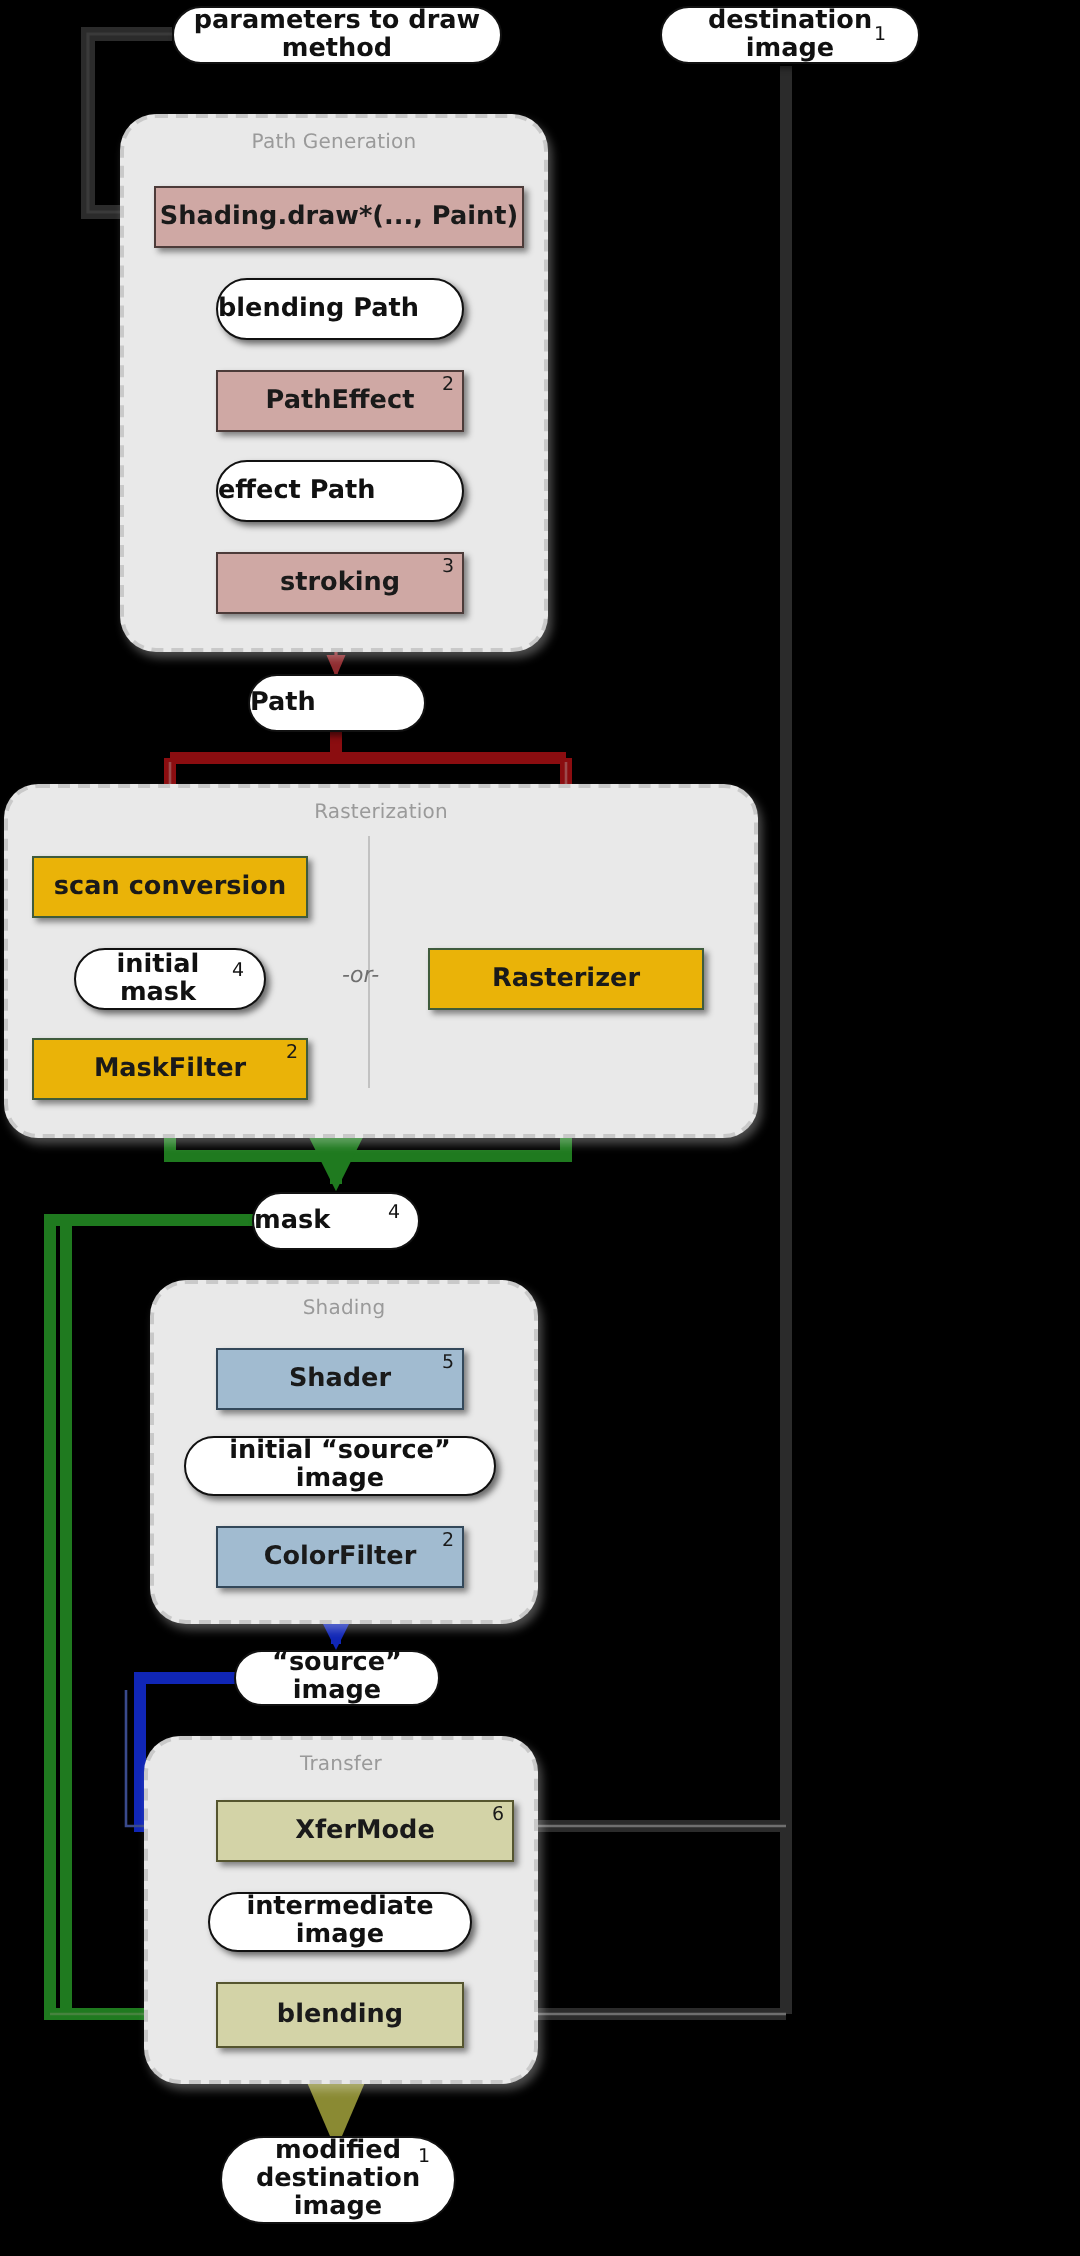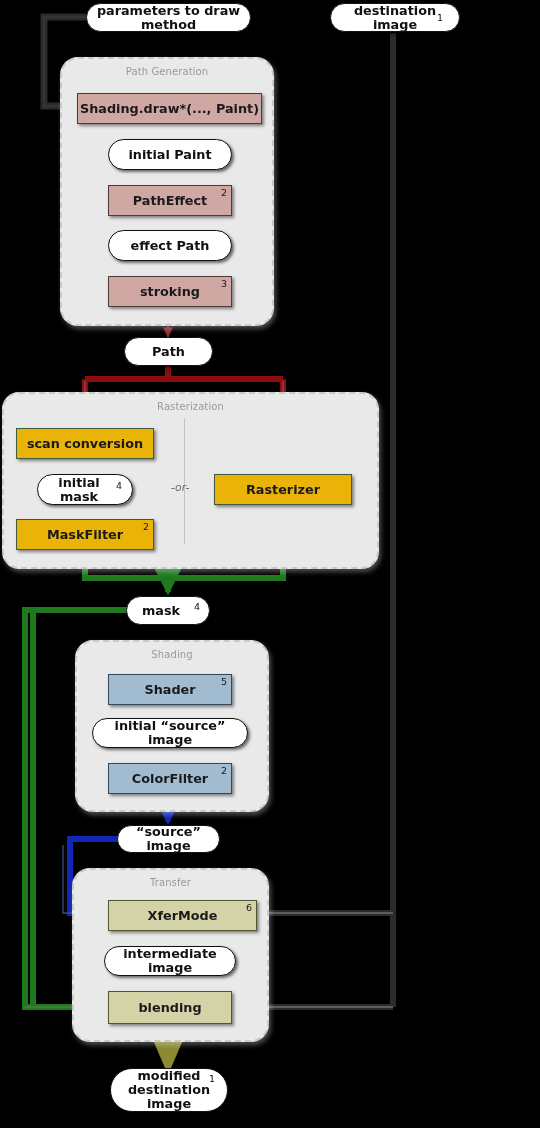--- a/index.html
+++ b/index.html
@@ -65,21 +65,20 @@
   .green { background: #eab308; border-color: #3f5b3c; }
   .blue  { background: #a1bbd0; border-color: #33485a; }
   .olive { background: #d3d3a7; border-color: #55552f; }
 
   
   .pill {
     position: absolute;
     box-sizing: border-box;
     display: flex;
     align-items: center;
-    justify-content: center;
     text-align: center;
     background: #ffffff;
     border: 1.6px solid #111111;
     border-radius: 999px;
     font-size: 12.8px;
     font-weight: bold;
     color: #111111;
     box-shadow: 2px 2px 3px rgba(0,0,0,0.55);
     line-height: 1.08;
   }
@@ -250,21 +249,21 @@
 
   <div class="group" style="left:60px; top:57px; width:210px; height:265px;">
     <div class="group-title">Path Generation</div>
   </div>
 
   <div class="node pink" style="left:77px; top:93px; width:185px; height:31px;">
     <span>Shading.draw*(..., Paint)</span>
   </div>
 
   <div class="pill" style="left:108px; top:139px; width:124px; height:31px;">
-    <span>initial Paint</span>
+    <span>blending Path</span>
   </div>
 
   <div class="node pink" style="left:108px; top:185px; width:124px; height:31px;">
     <span>PathEffect</span>
     <span class="sup">2</span>
   </div>
 
   <div class="pill" style="left:108px; top:230px; width:124px; height:31px;">
     <span>effect Path</span>
   </div>

